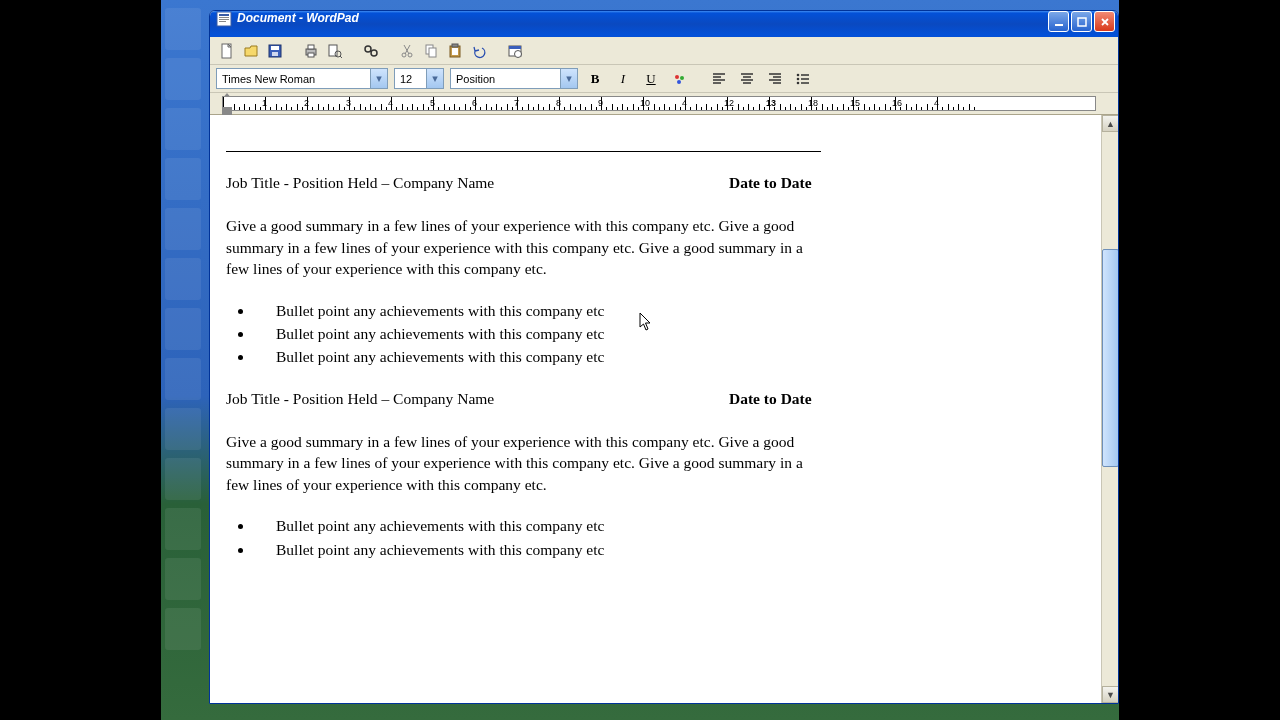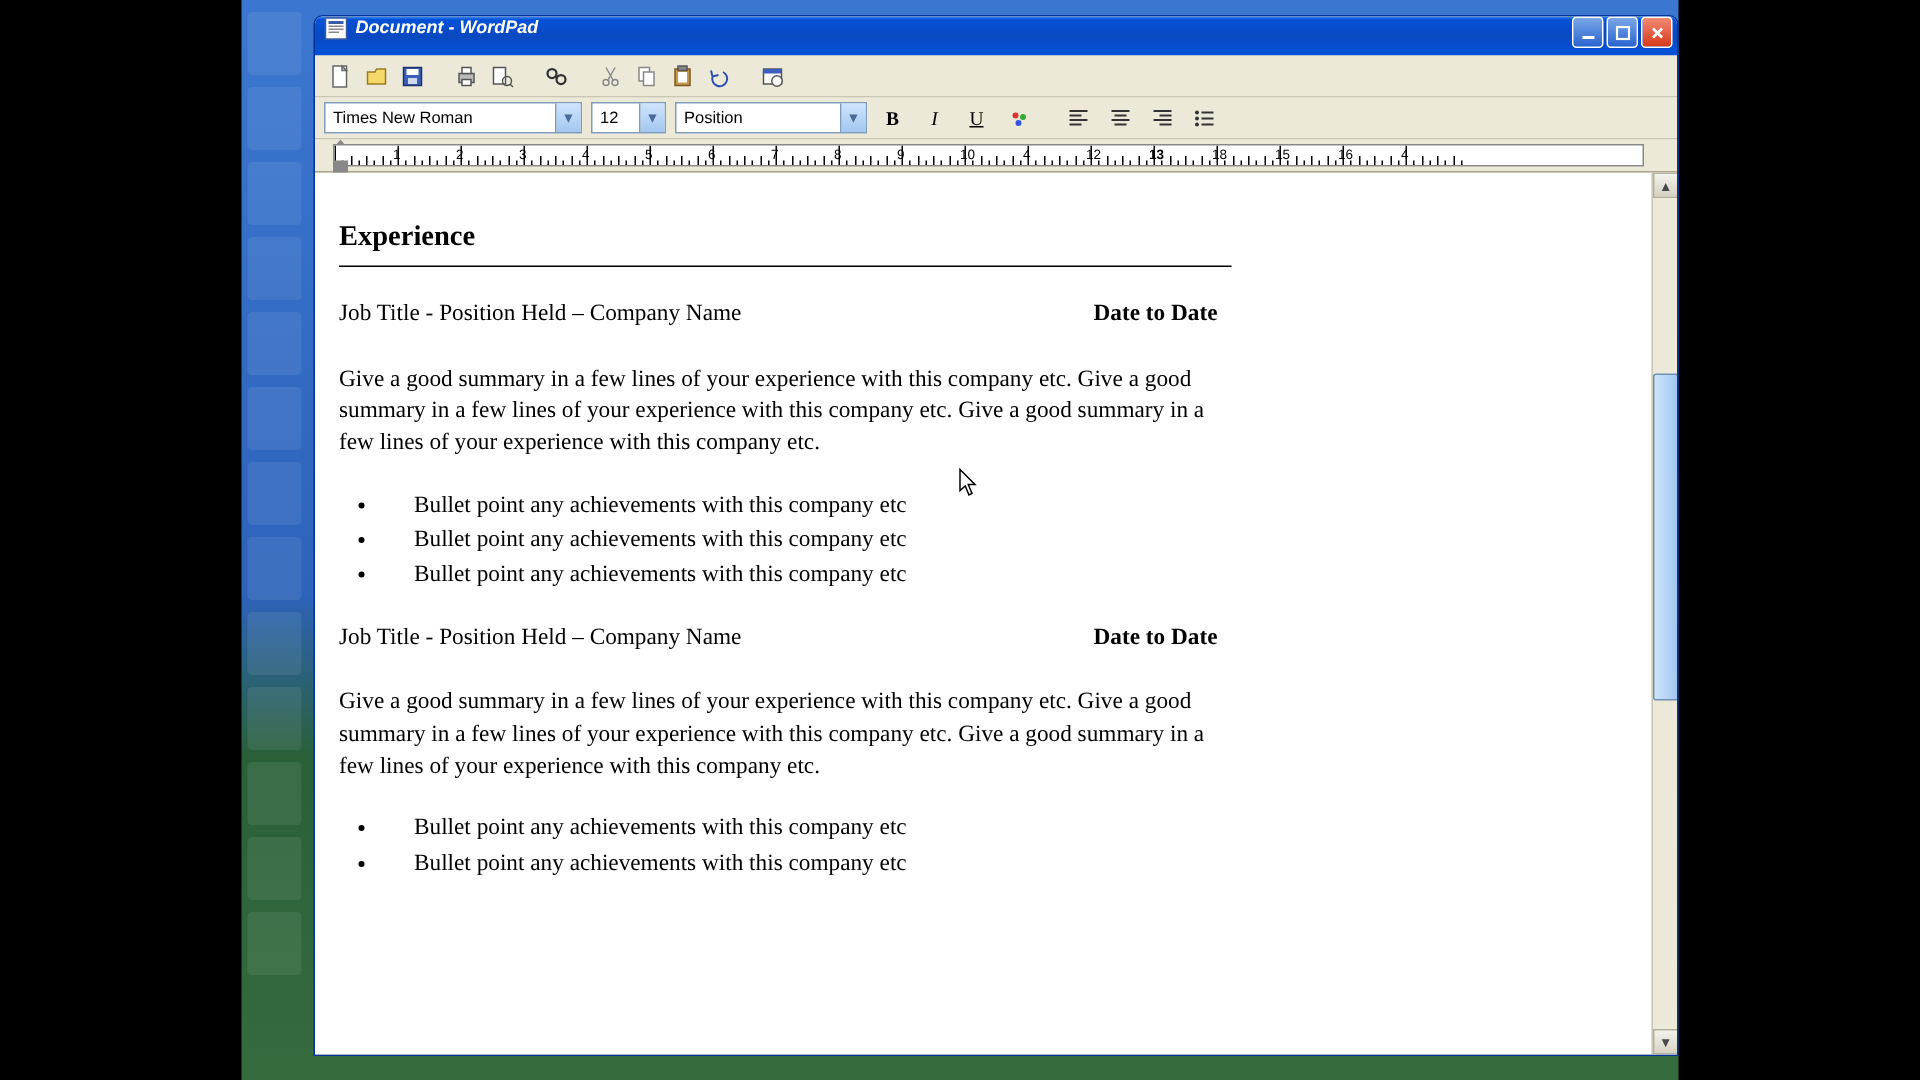--- a/index.html
+++ b/index.html
@@ -407,21 +407,20 @@
             <div class="tick" style="left: 745.5px; top: 7px; height: 6px;"></div>
             <div class="tick" style="left: 750.75px; top: 10px; height: 3px;"></div>
             <div class="num" style="left: 711px;">4</div>
           </div>
         <div class="ind-bot"></div>
       </div>
 
       <div class="workspace">
         <div class="page">
           <div class="doc" id="doc">
-              <h2>Experience</h2>
               <div class="rule"></div>
               <div class="row1">
                 <div class="left">Job Title - Position Held – Company Name</div>
                 <div class="right">Date to Date</div>
               </div>
               <div class="summary">Give a good summary in a few lines of your experience with this company etc.  Give a good summary in a few lines of your experience with this company etc. Give a good summary in a few lines of your experience with this company etc.</div>
               <ul class="bullets">
                 <li>Bullet point any achievements with this company etc</li>
                 <li>Bullet point any achievements with this company etc</li>
                 <li>Bullet point any achievements with this company etc</li>

